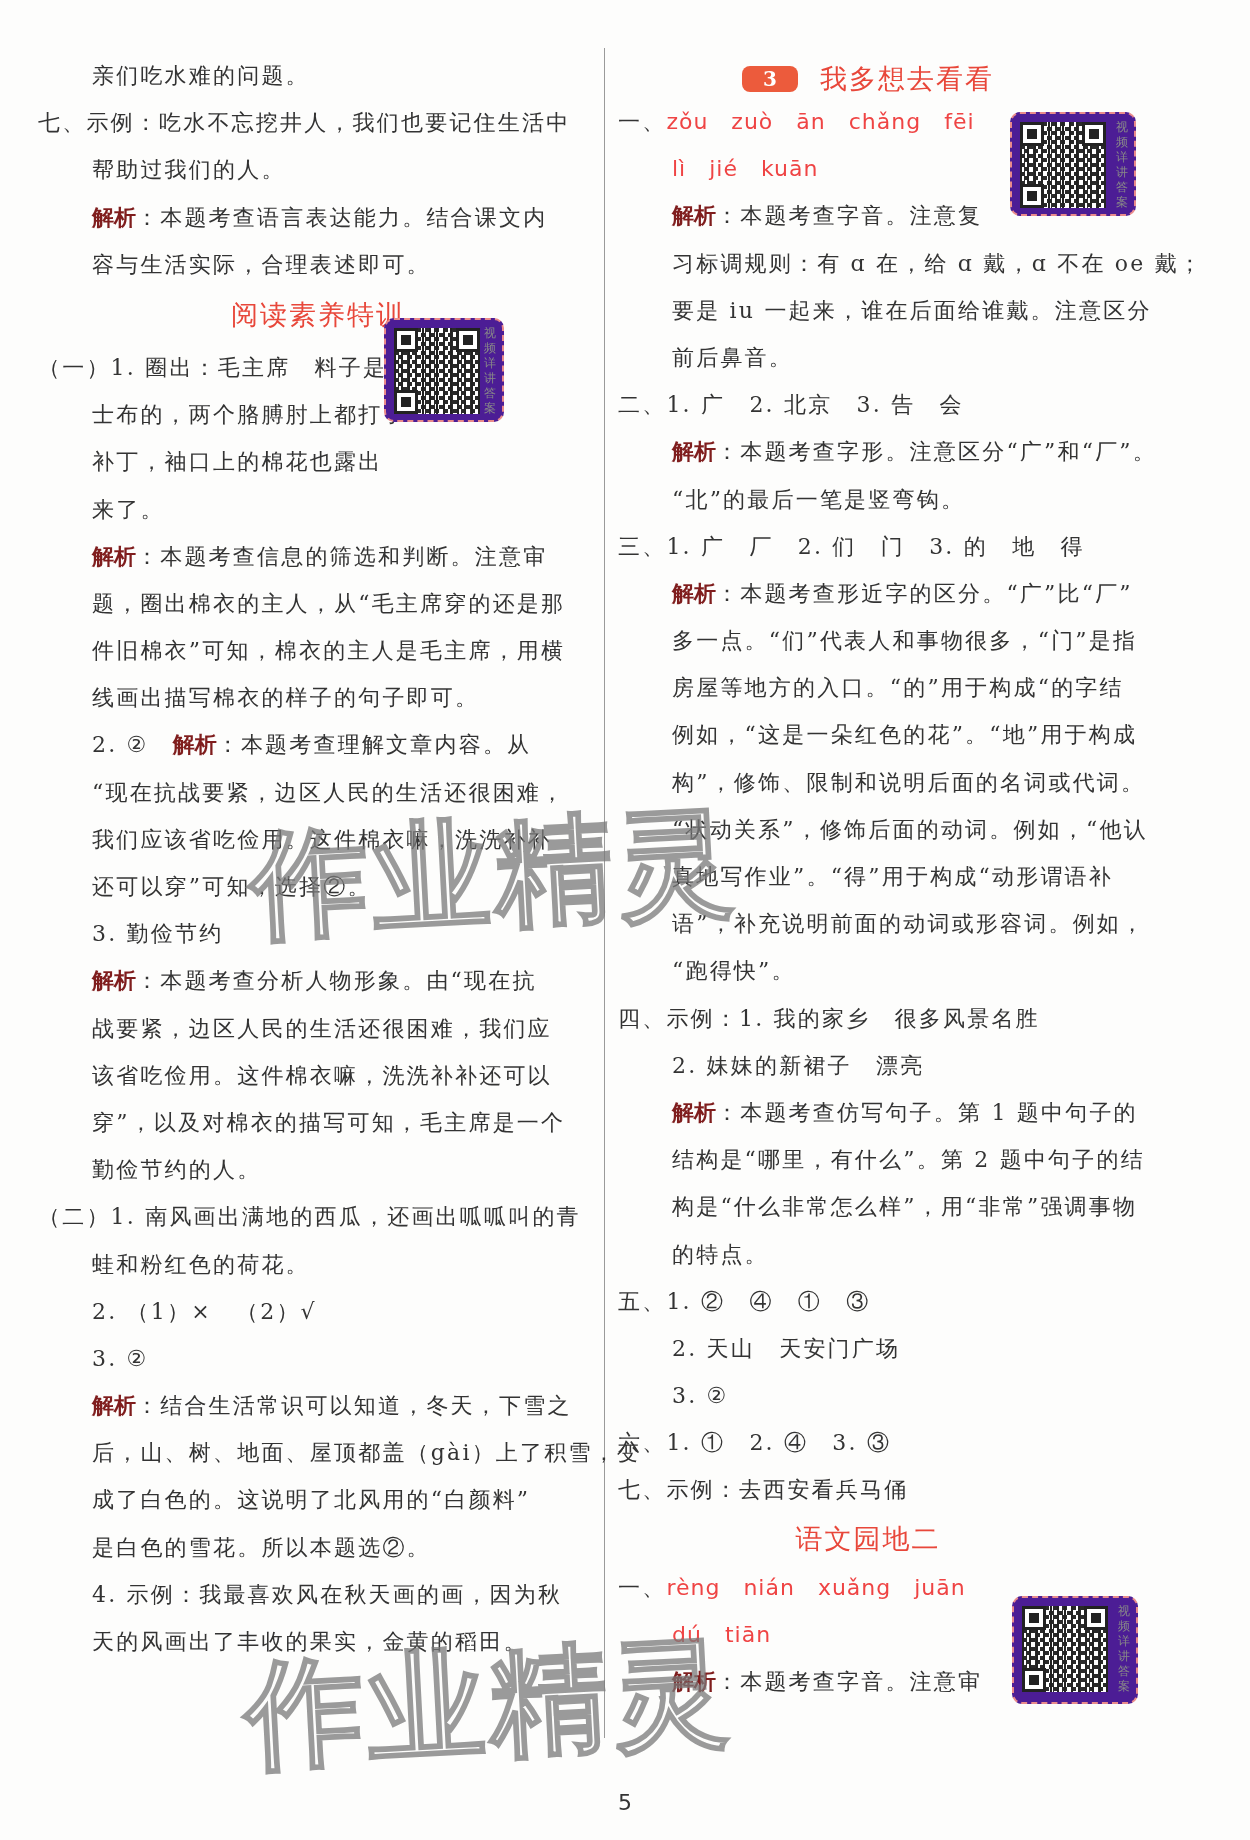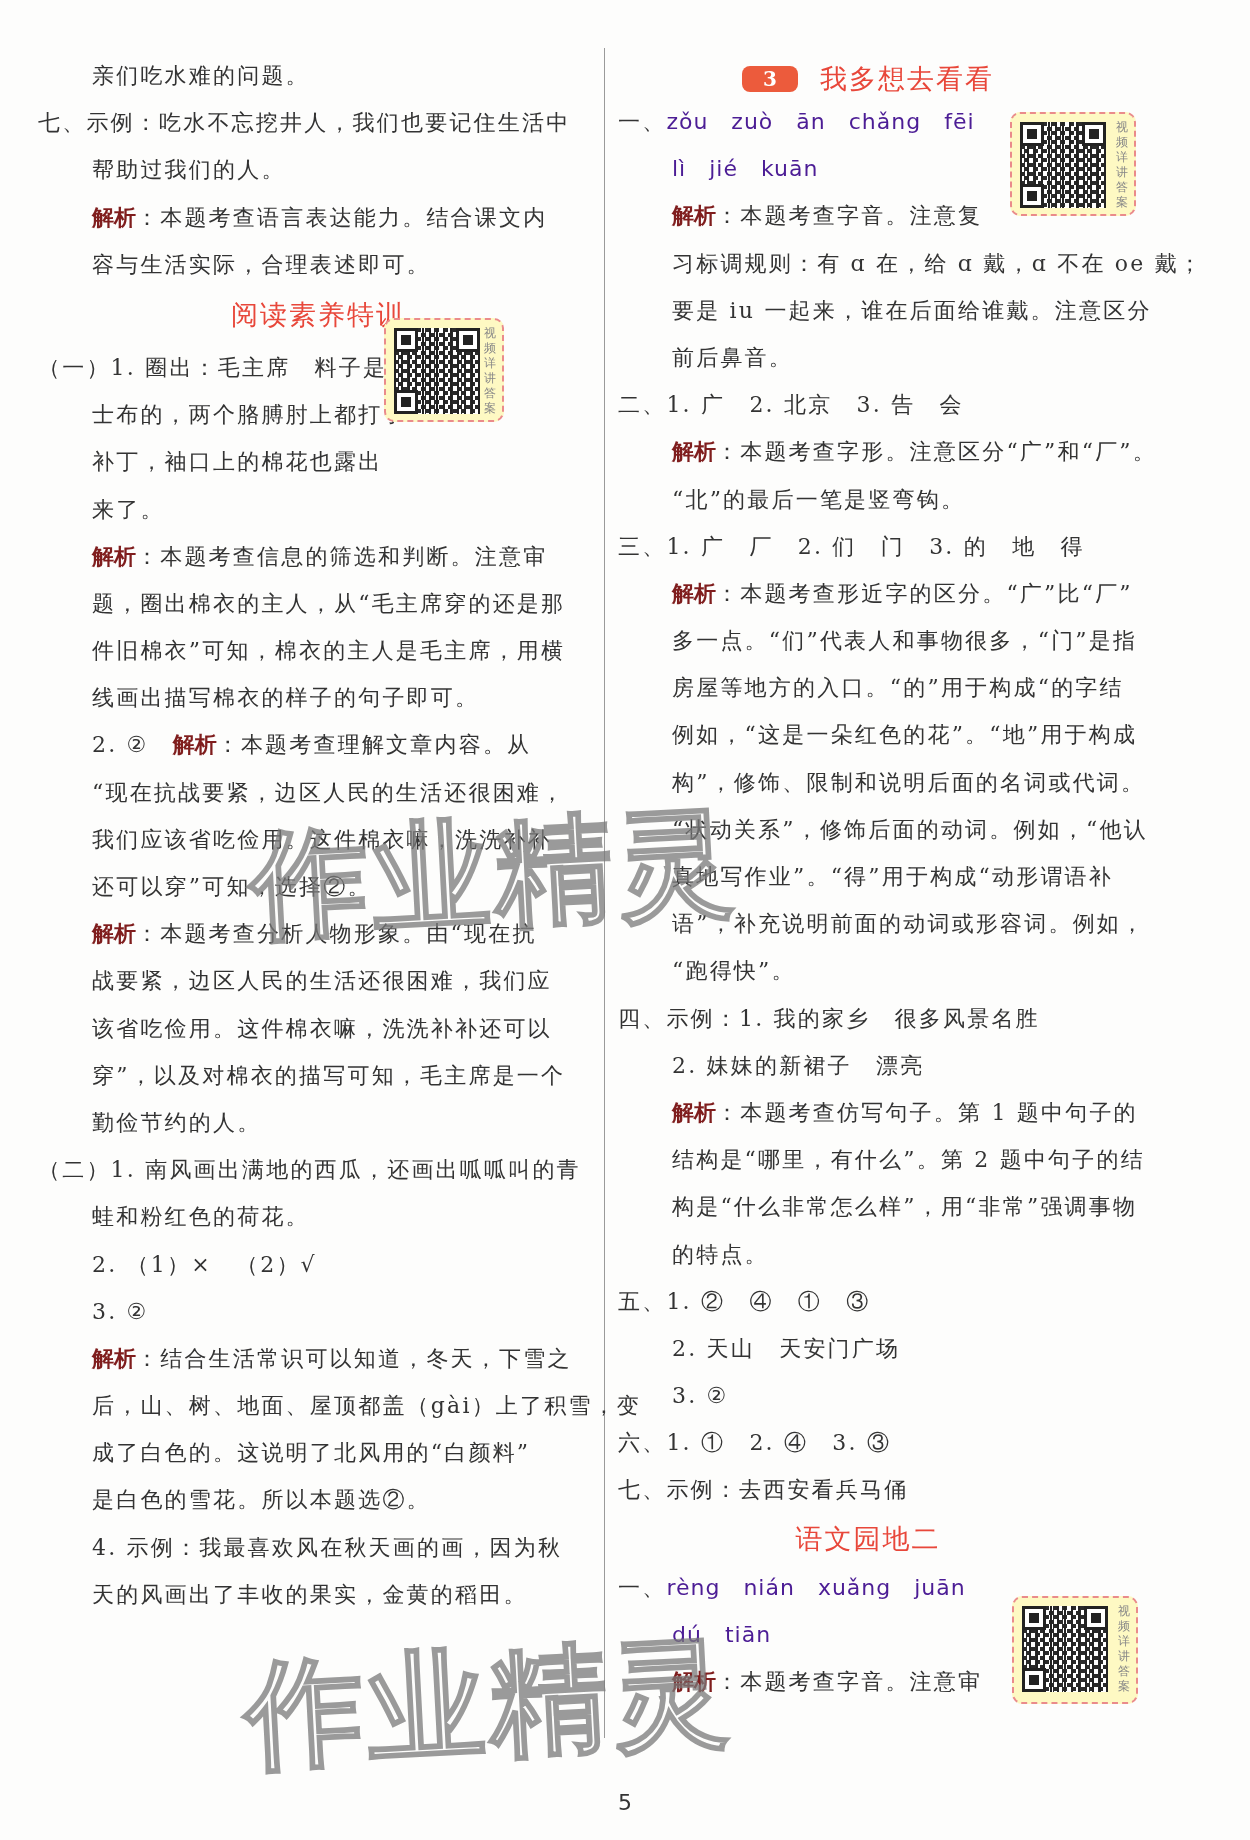--- a/index.html
+++ b/index.html
@@ -8,24 +8,24 @@
     font-family: "DejaVu Serif", "Liberation Serif", serif; color: #333;
   }
   .page { position: absolute; left: 0; top: 0; width: 1216px; height: 1840px; }
   .col { position: absolute; top: 52px; }
   .col-left { left: 38px; width: 560px; }
   .col-right { left: 618px; width: 560px; }
   .divider { position: absolute; left: 604px; top: 48px; width: 1px; height: 1690px; background: #9a9a9a; }
   .line { position: relative; height: 47.2px; line-height: 47.2px; font-size: 22px; white-space: nowrap; letter-spacing: 2.2px; }
   .ind { padding-left: 54px; }
   .b { font-family: "DejaVu Sans", "Liberation Sans", sans-serif; font-weight: bold; letter-spacing: 0; color: #7f1d1d; }
-  .py { font-family: "DejaVu Sans", "Liberation Sans", sans-serif; color: #4c1d95; letter-spacing: 1px; }
+  .py { font-family: "DejaVu Sans", "Liberation Sans", sans-serif; color: #ef4444; letter-spacing: 1px; }
   .sec-title { position: relative; height: 50px; line-height: 50px; text-align: center; font-family: "DejaVu Sans", "Liberation Sans", sans-serif; font-size: 27px; color: #e8473a; letter-spacing: 2px; }
   .lesson-badge { display: inline-block; width: 56px; height: 26px; line-height: 26px; background: #ec5b3c; color: #fff; border-radius: 8px; font-size: 20px; font-weight: bold; text-align: center; vertical-align: 2px; margin-right: 22px; letter-spacing: 0; font-family: "DejaVu Serif", serif; }
-  .qr { position: absolute; border: 2px dashed #ea8b8b; border-radius: 10px; background: #fef9c3; }
+  .qr { position: absolute; border: 2px dashed #ea8b8b; border-radius: 10px; background: #4c1d95; }
   .qr .code { position: absolute; left: 8px; top: 8px; width: 86px; height: 86px;
     background:
       linear-gradient(90deg, #222 0 2px, transparent 2px) 0 0 / 7px 7px,
       repeating-conic-gradient(#2a2a2a 0 25%, #fff 0 50%) 0 0 / 9px 9px; }
   .qr .finder { position: absolute; width: 18px; height: 18px; border: 3px solid #222; background: #fff; }
   .qr .finder::after { content: ""; position: absolute; left: 4px; top: 4px; width: 10px; height: 10px; background: #222; }
   .qr .vlabel { position: absolute; right: 5px; top: 6px; width: 14px; font-family: "DejaVu Sans", sans-serif; font-size: 12px; line-height: 15px; color: #888; text-align: center; word-break: break-all; }
   .page-num { position: absolute; left: 0; width: 1250px; top: 1790px; text-align: center; font-family: "DejaVu Sans", "Liberation Sans", sans-serif; font-size: 22px; color: #333; }
   .watermark { position: absolute; font-family: "DejaVu Sans", "Liberation Sans", sans-serif; font-weight: bold; font-size: 118px; color: transparent; -webkit-text-stroke: 2px #7a7a7a; letter-spacing: 4px; transform: rotate(-3deg); opacity: 0.75; pointer-events: none; white-space: nowrap; }
 </style>
@@ -51,20 +51,21 @@
       <div class="line ind">补丁，袖口上的棉花也露出</div>
       <div class="line ind">来了。</div>
       <div class="line ind"><span class="b">解析</span><span>：本题考查信息的筛选和判断。注意审</span></div>
       <div class="line ind">题，圈出棉衣的主人，从“毛主席穿的还是那</div>
       <div class="line ind">件旧棉衣”可知，棉衣的主人是毛主席，用横</div>
       <div class="line ind">线画出描写棉衣的样子的句子即可。</div>
       <div class="line ind"><span>2. ②　</span><span class="b">解析</span><span>：本题考查理解文章内容。从</span></div>
       <div class="line ind">“现在抗战要紧，边区人民的生活还很困难，</div>
       <div class="line ind">我们应该省吃俭用。这件棉衣嘛，洗洗补补</div>
       <div class="line ind">还可以穿”可知，选择②。</div>
+      <div class="line ind">3. 勤俭节约</div>
       <div class="line ind"><span class="b">解析</span><span>：本题考查分析人物形象。由“现在抗</span></div>
       <div class="line ind">战要紧，边区人民的生活还很困难，我们应</div>
       <div class="line ind">该省吃俭用。这件棉衣嘛，洗洗补补还可以</div>
       <div class="line ind">穿”，以及对棉衣的描写可知，毛主席是一个</div>
       <div class="line ind">勤俭节约的人。</div>
     </div>
 
     <div>
       <div class="line">（二）1. 南风画出满地的西瓜，还画出呱呱叫的青</div>
       <div class="line ind">蛙和粉红色的荷花。</div>

